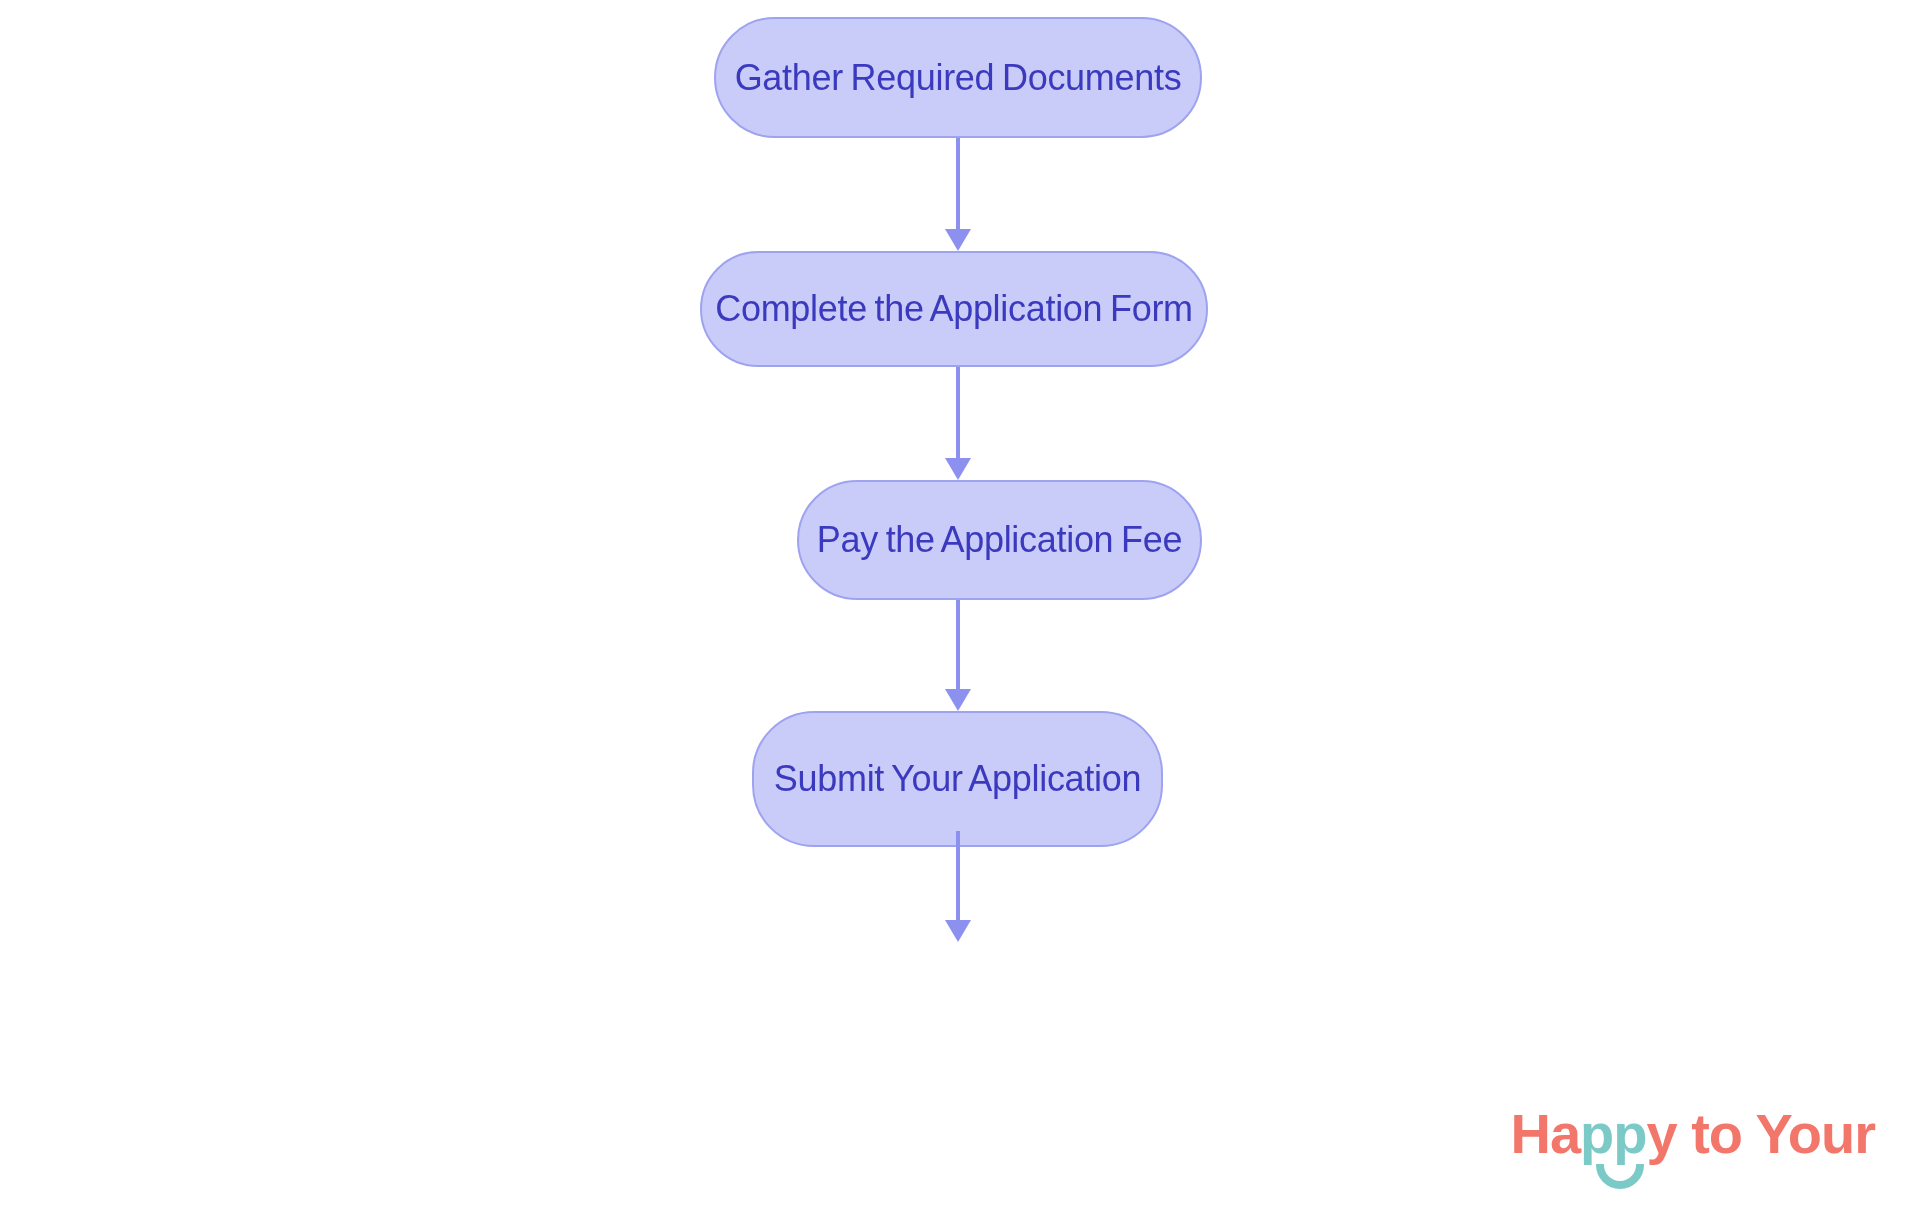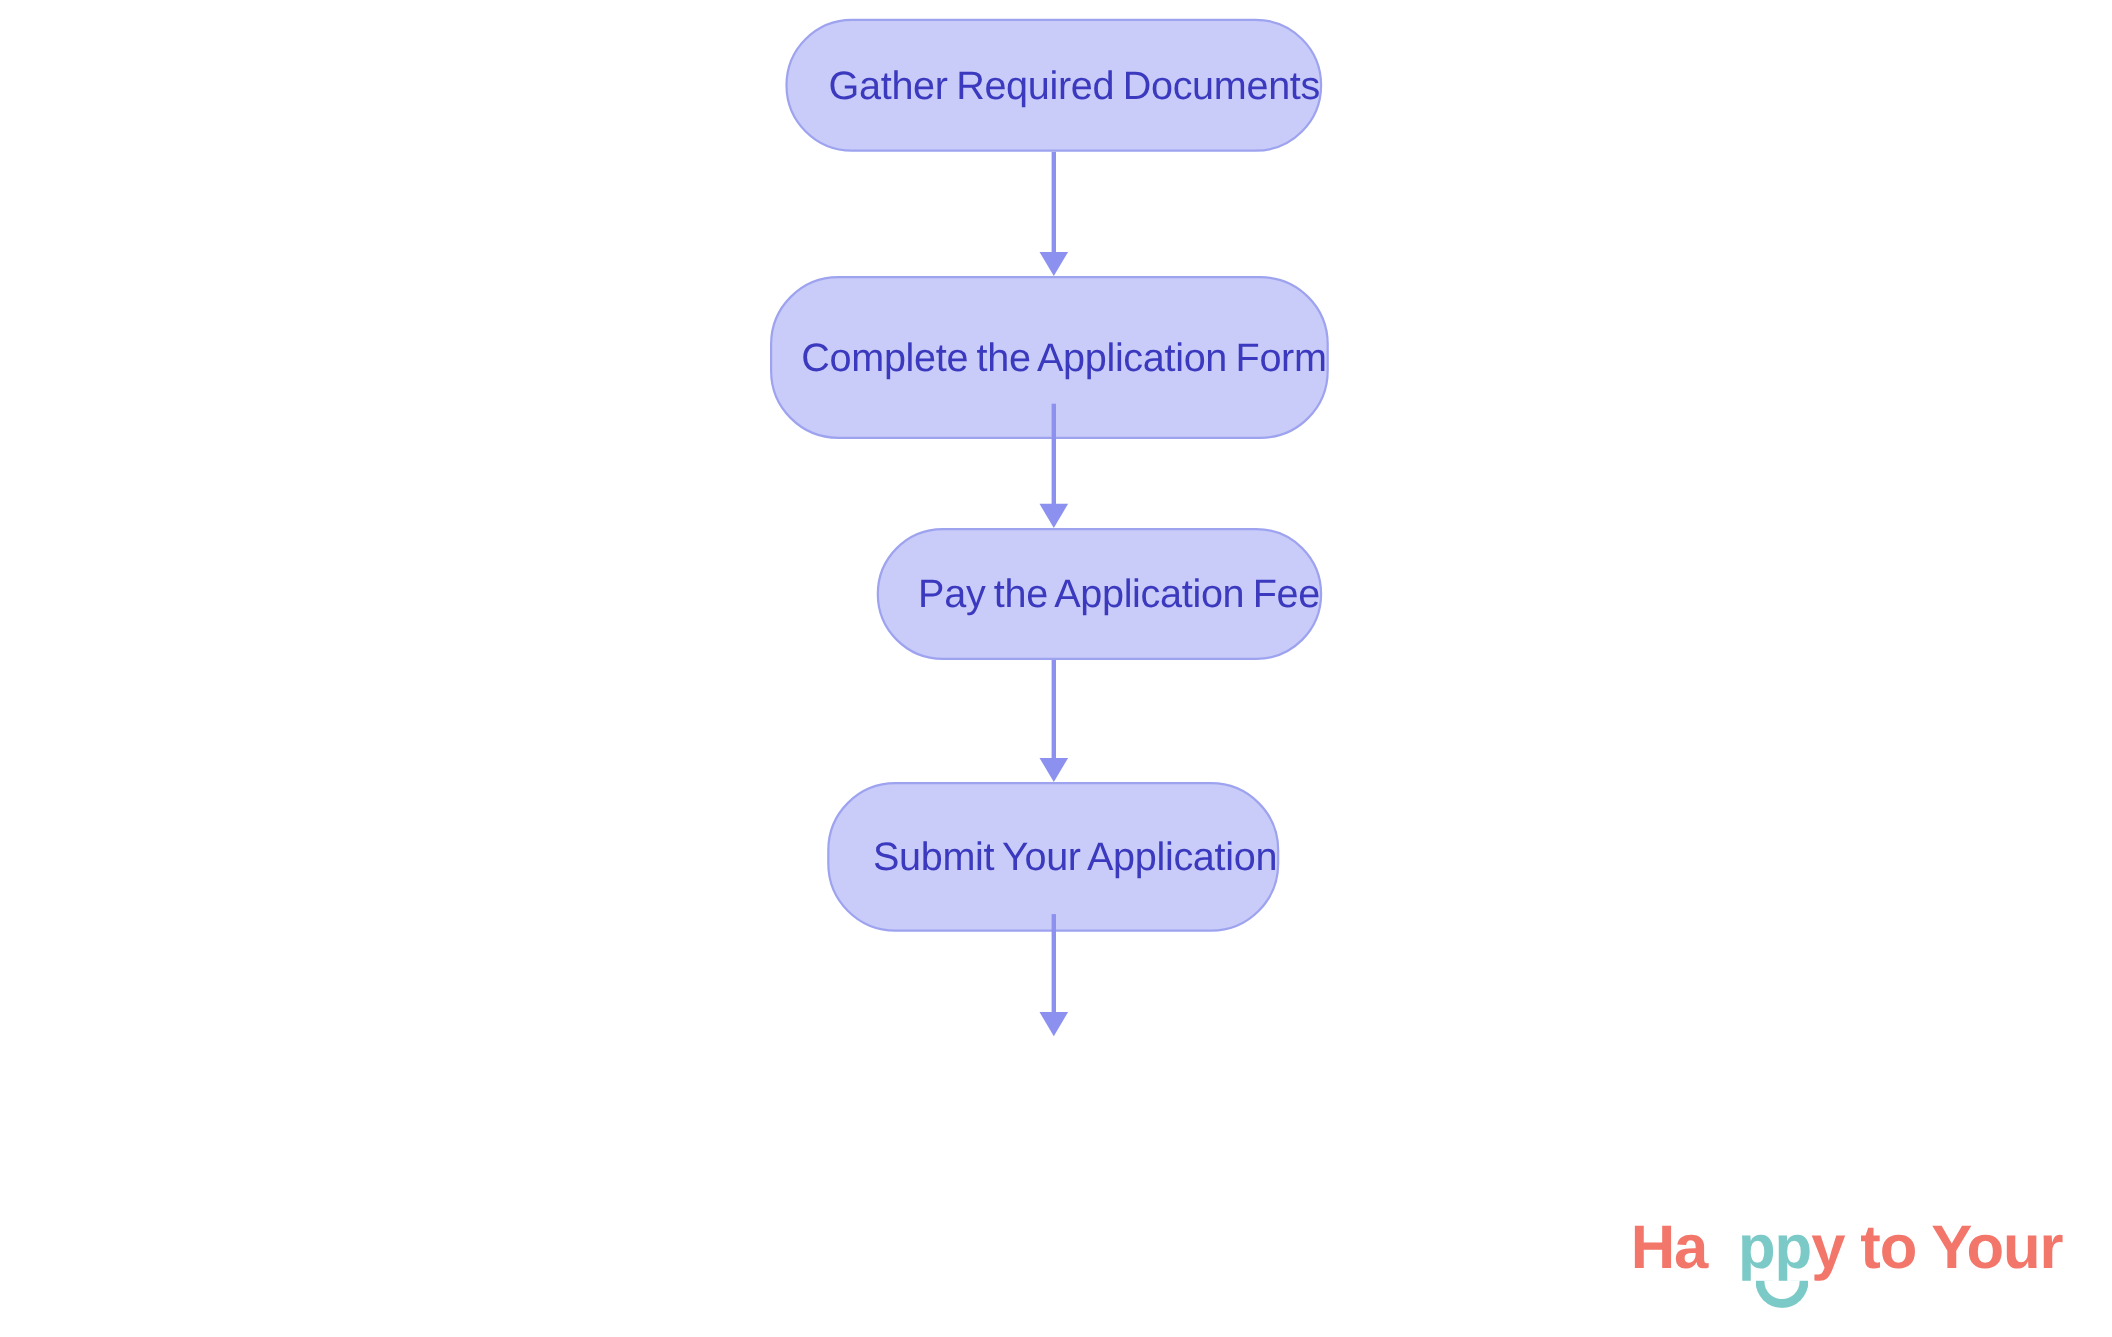--- a/index.html
+++ b/index.html
@@ -20,33 +20,33 @@
     background: var(--background);
     font-family: "Liberation Sans", sans-serif;
     overflow: hidden;
   }
 
   
   .node {
     position: absolute;
     display: flex;
     align-items: center;
-    justify-content: flex-end;
+    justify-content: center;
     background: var(--node_fill);
     border: 2px solid var(--node_border);
     border-radius: 62px;
     box-sizing: border-box;
     color: var(--node_text);
     font-size: 36px;
     letter-spacing: -0.3px;
     word-spacing: -2px;
     white-space: nowrap;
   }
   .node1 { left: 714px; top: 17px;  width: 488px; height: 121px; }
-  .node2 { left: 700px; top: 251px; width: 508px; height: 148px; }
+  .node2 { left: 700px; top: 251px; width: 508px; height: 116px; }
   .node3 { left: 797px; top: 480px; width: 405px; height: 120px; }
   .node4 { left: 752px; top: 711px; width: 411px; height: 136px; }
   .node5 { left: 850px; top: 942px; width: 218px; height: 120px; }
 
   
   .arrow { position: absolute; left: 945px; width: 26px; }
   .arrow1 { top: 138px; height: 113px; }
   .arrow2 { top: 367px; height: 113px; }
   .arrow3 { top: 600px; height: 111px; }
   .arrow4 { top: 831px; height: 111px; }
@@ -73,21 +73,21 @@
     text-align: right;
   }
   .logo-main {
     font-size: 56px;
     font-weight: bold;
     line-height: 1;
     letter-spacing: -1px;
     white-space: nowrap;
   }
   .logo-main .coral { color: var(--logo_coral); }
-  .logo-main .teal  { color: var(--logo_teal); margin-left: 28px; }
+  .logo-main .teal  { color: var(--logo_teal); }
   .logo-pp { position: relative; display: inline-block; }
   .logo-pp .smile {
     position: absolute;
     left: 16px; right: 2px;
     top: 58px;
     height: 25px;
     box-sizing: border-box;
     border: 8px solid var(--logo_teal);
     border-top: none;
     border-radius: 0 0 25px 25px;

